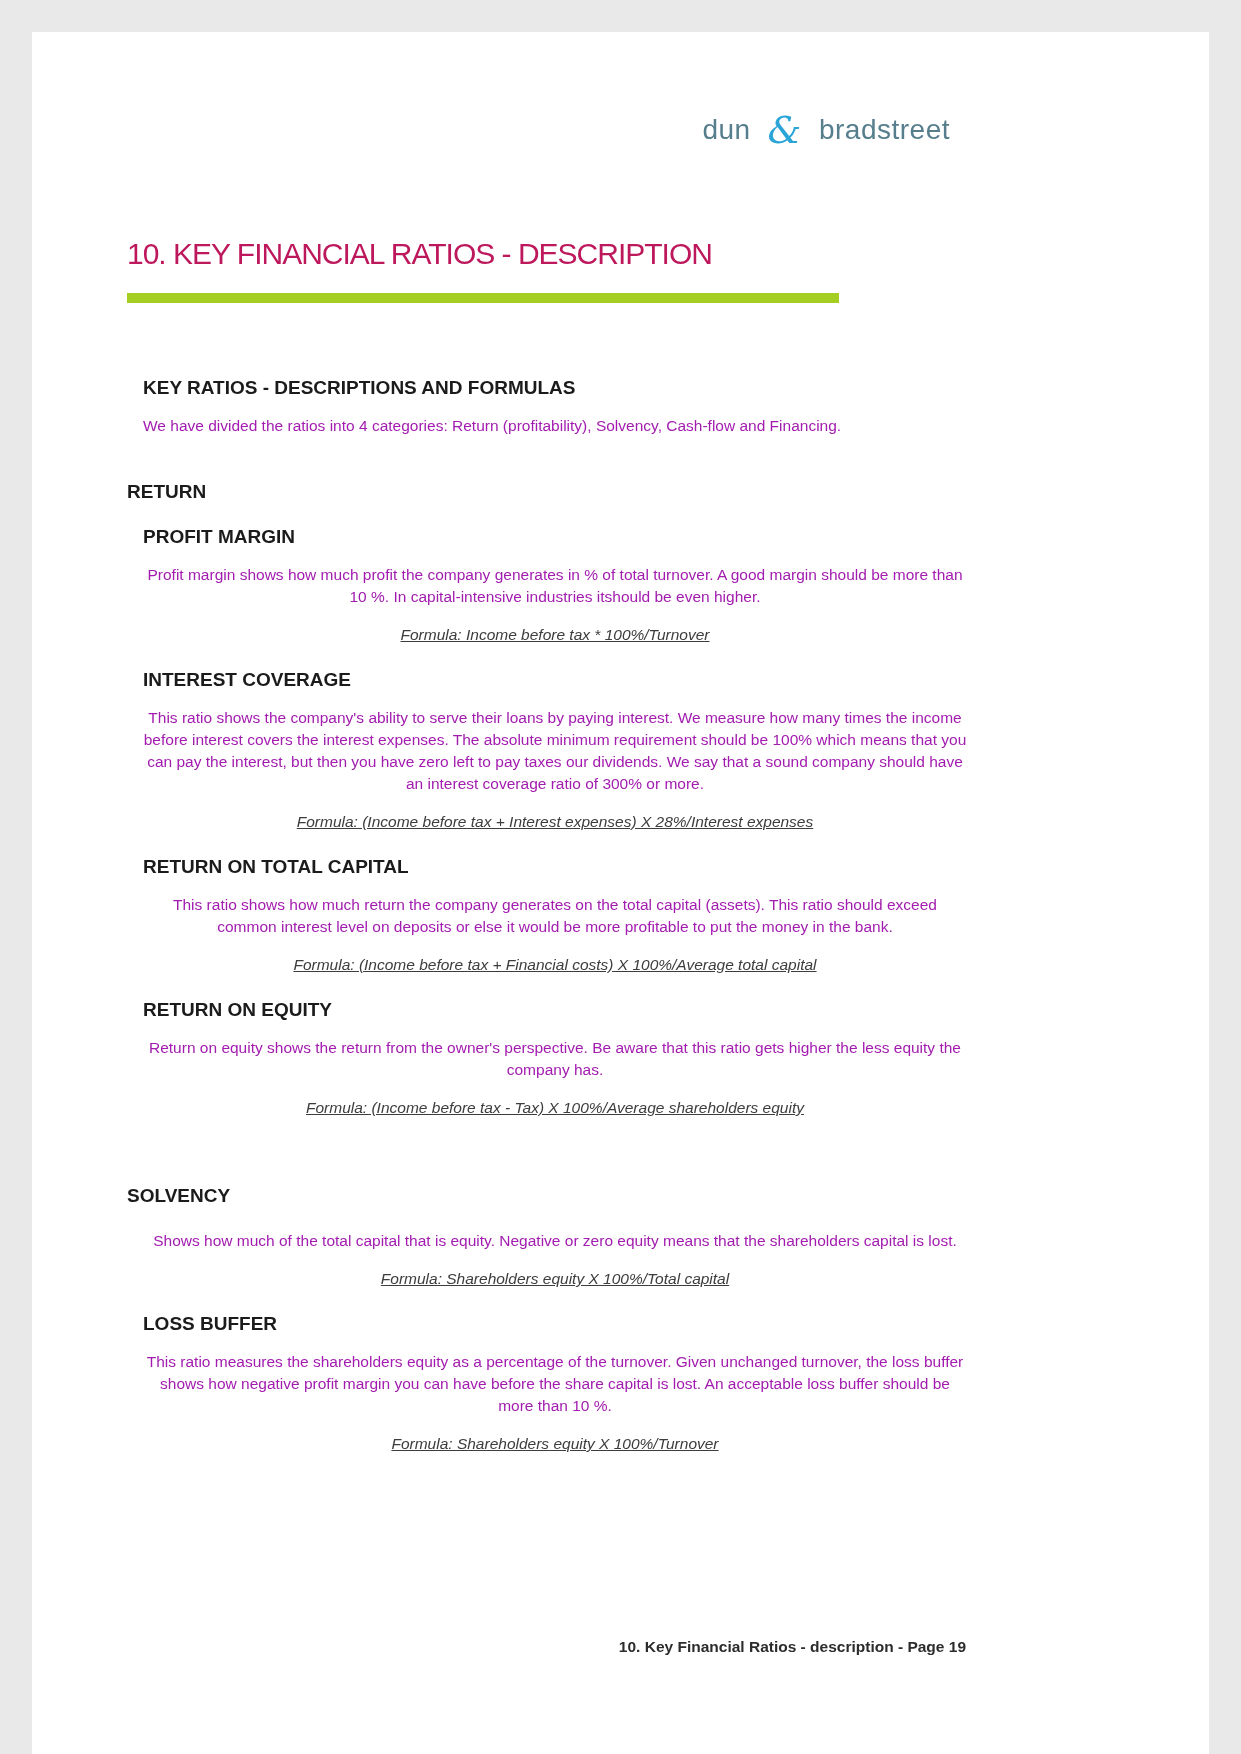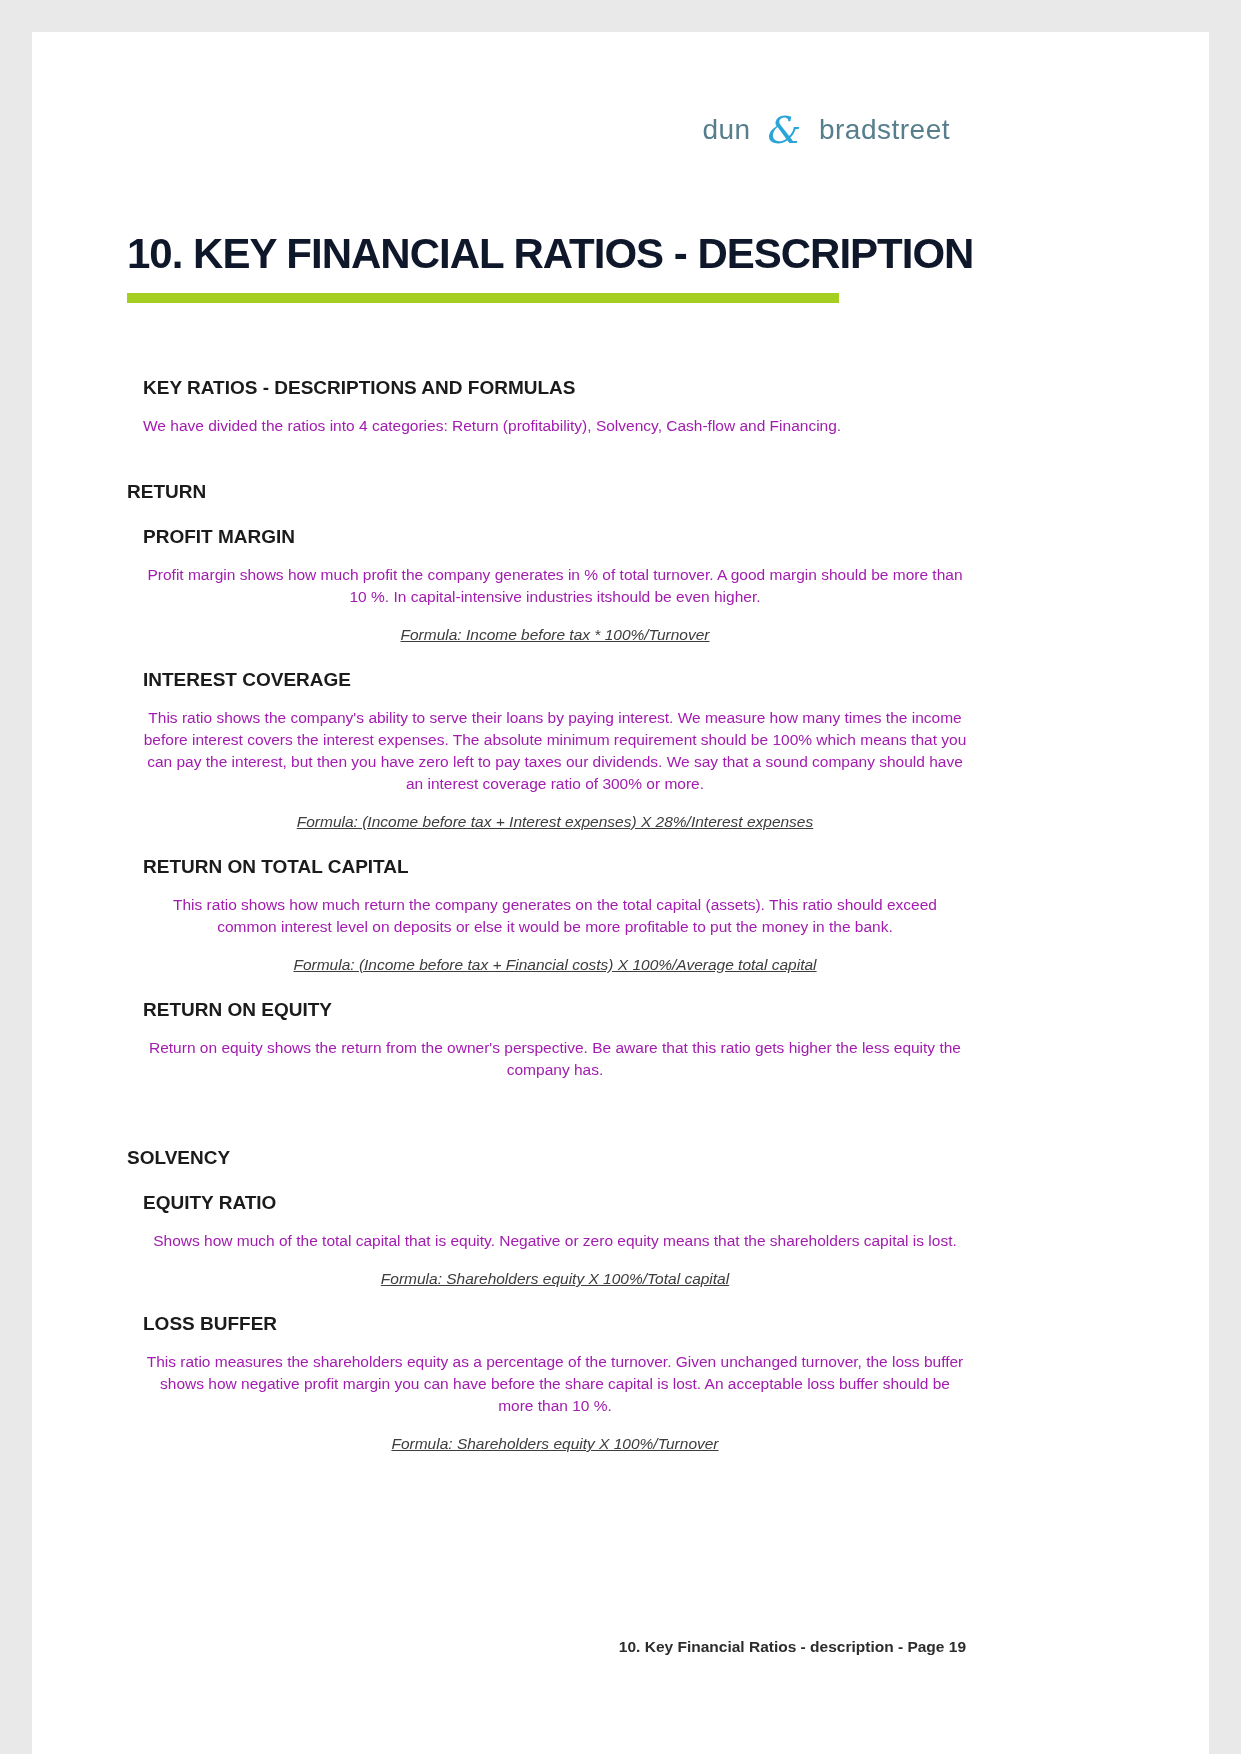--- a/index.html
+++ b/index.html
@@ -38,25 +38,25 @@
 
   
   .main {
     position: absolute;
     left: 63px;
     top: 170px;
     width: 888px;
   }
 
   .title {
-    font-size: 42px;
+    font-size: 30px;
     line-height: 40px;
-    font-weight: bold;
+    font-weight: normal;
     letter-spacing: -1px;
-    color: #0f172a;
+    color: #be185d;
     white-space: nowrap;
   }
 
   .rule {
     width: 712px;
     height: 10px;
     background: var(--accent, #a4ce21);
     margin-top: 19px;
   }
 
@@ -133,26 +133,26 @@
 
     <div class="item">
       <h3>RETURN ON TOTAL CAPITAL</h3>
       <p>This ratio shows how much return the company generates on the total capital (assets). This ratio should exceed common interest level on deposits or else it would be more profitable to put the money in the bank.</p>
       <p class="formula">Formula: (Income before tax + Financial costs) X 100%/Average total capital</p>
     </div>
 
     <div class="item">
       <h3>RETURN ON EQUITY</h3>
       <p>Return on equity shows the return from the owner's perspective. Be aware that this ratio gets higher the less equity the company has.</p>
+      <p class="formula">Formula: (Income before tax - Tax) X 100%/Average shareholders equity</p>
     </div>
 
     <h3 class="category large-gap">SOLVENCY</h3>
 
     <div class="item">
-      <h3>EQUITY RATIO</h3>
       <p>Shows how much of the total capital that is equity. Negative or zero equity means that the shareholders capital is lost.</p>
       <p class="formula">Formula: Shareholders equity X 100%/Total capital</p>
     </div>
 
     <div class="item">
       <h3>LOSS BUFFER</h3>
       <p>This ratio measures the shareholders equity as a percentage of the turnover. Given unchanged turnover, the loss buffer shows how negative profit margin you can have before the share capital is lost. An acceptable loss buffer should be more than 10 %.</p>
       <p class="formula">Formula: Shareholders equity X 100%/Turnover</p>
     </div>
 

